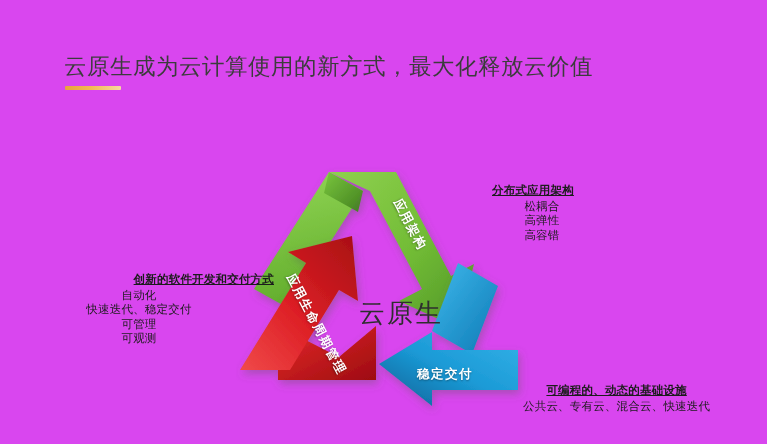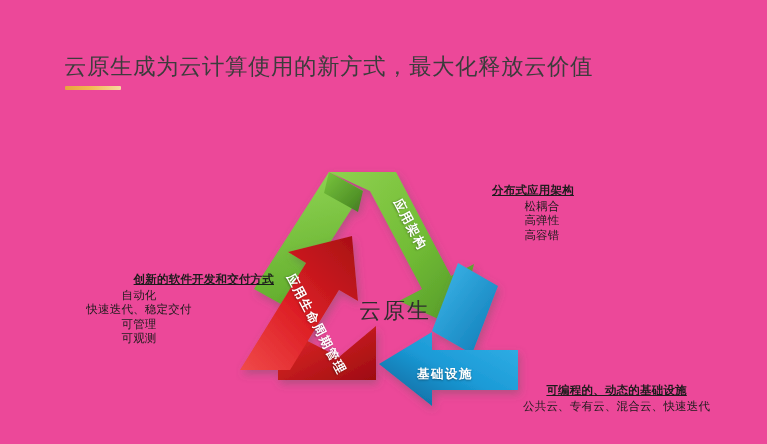--- a/index.html
+++ b/index.html
@@ -13,21 +13,21 @@
     overflow: hidden;
     font-family: "Liberation Sans", "DejaVu Sans", sans-serif;
     position: relative;
     background: #ffffff;
   }
   .slide {
     position: absolute;
     left: 0; top: 0;
     width: 767px;
     height: 444px;
-    background: #ec4899;
+    background: #d946ef;
     overflow: hidden;
   }
 
   
   .title-block {
     position: absolute;
     left: 64px;
     top: 52px;
     width: 640px;
   }
@@ -89,21 +89,21 @@
     left: 417px;
     top: 366px;
     letter-spacing: 1.5px;
   }
 
   
   .center-word {
     position: absolute;
     left: 359px;
     top: 296px;
-    font-size: 22px;
+    font-size: 26px;
     color: #2e2e2e;
     letter-spacing: 2px;
     font-weight: 400;
     white-space: nowrap;
   }
 
   
   .callout {
     position: absolute;
     color: #1c1c1c;
@@ -218,21 +218,21 @@
 
         <path d="M 143 206 L 196 174 L 196 192 L 282 192 L 282 232 L 196 232 L 196 248 Z" fill="url(#gBlue)"></path>
       </g>
     </svg>
   </div>
 
   <div class="arrow-label label-green">应用架构</div>
 
   <div class="arrow-label label-red">应用生命周期管理</div>
 
-  <div class="arrow-label label-blue">基础设施</div>
+  <div class="arrow-label label-blue">稳定交付</div>
 
   <div class="center-word">云原生</div>
 
   <div class="callout callout-top-right">
     <span class="ct-head">分布式应用架构</span>
     <span class="ct-item">松耦合</span>
     <span class="ct-item">高弹性</span>
     <span class="ct-item">高容错</span>
   </div>
 

